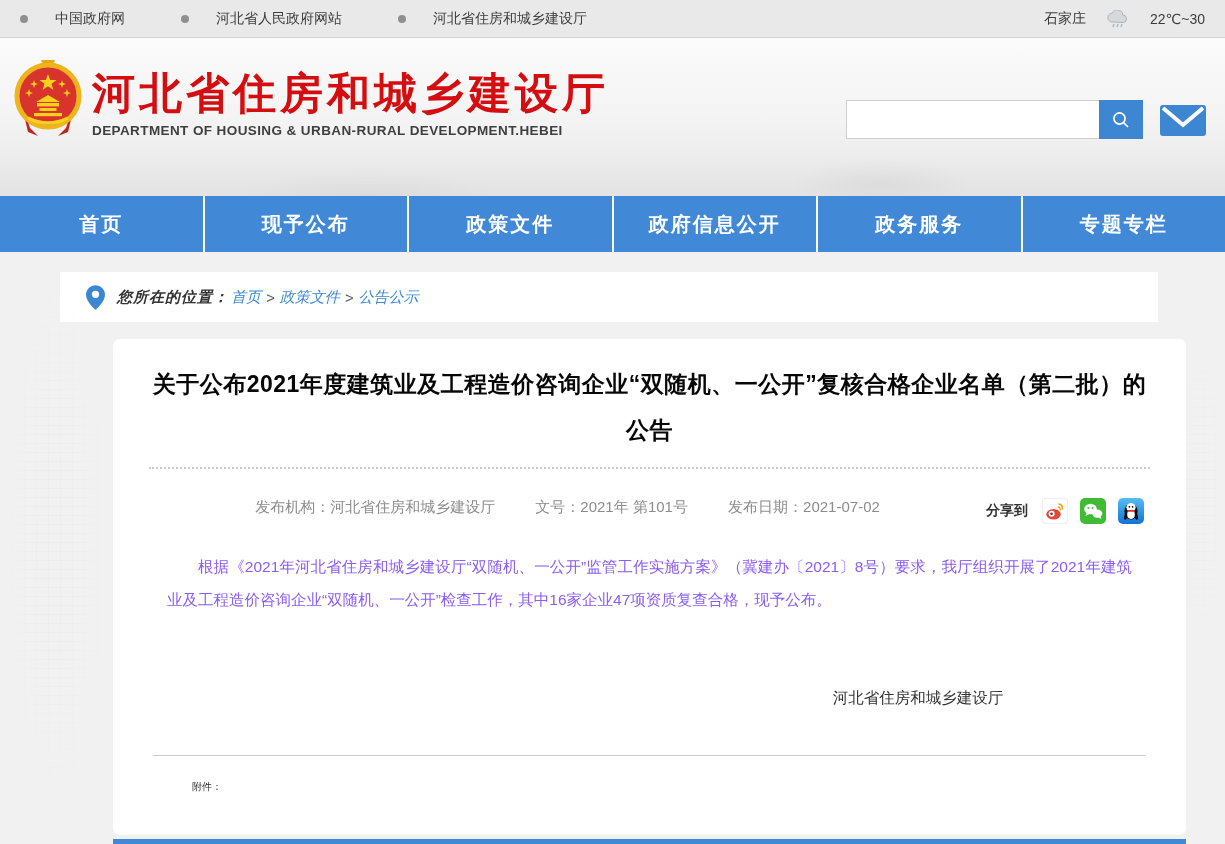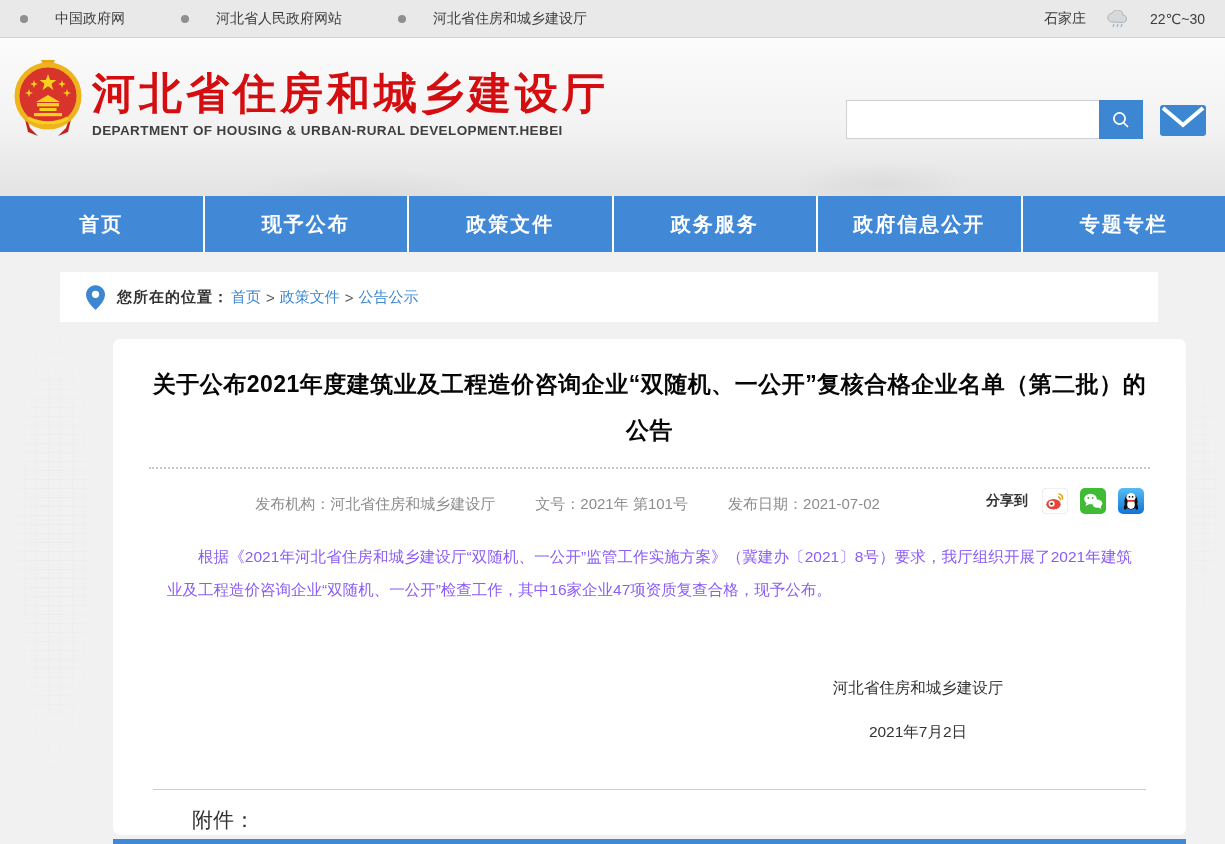--- a/index.html
+++ b/index.html
@@ -37,50 +37,50 @@
                 display:flex; align-items:center; justify-content:center; }
   .mail-btn { width:48px; height:40px; cursor:pointer; }
 
   
   .navbar { height:56px; background:#4189d6; display:flex; }
   .nav-item { flex:1; display:flex; align-items:center; justify-content:center;
               color:#fff; font-size:20px; font-weight:bold; letter-spacing:2px; cursor:pointer; }
   .nav-item + .nav-item { border-left:2px solid #fdfdfd; }
 
   
-  .crumb-wrap { padding:20px 0 4px 60px; }
+  .crumb-wrap { padding:20px 0 4px 60px;font-style:italic; }
   .crumb { width:1098px; height:50px; background:#fff; display:flex; align-items:center;
            padding-left:26px; font-size:15px; color:#333; }
   .crumb .pin { margin-right:12px; display:flex; }
   .crumb-label { font-weight:bold; color:#333; letter-spacing:1px; }
   .crumb a { color:#3d87d0; text-decoration:none; cursor:pointer; margin:0 2px; }
   .crumb .sep { color:#555; margin:0 3px; }
 
   
   .card { width:1073px; margin:13px 0 0 113px; background:#fff; min-height:496px;
           padding:22px 36px 0 36px; position:relative;border-radius:7px; }
   .art-title { text-align:center; color:#070707; font-size:23px; font-weight:bold;
                line-height:46px; letter-spacing:.5px; }
   .dotted { border-bottom:2px dotted #c9c9c9; margin-top:14px; }
 
-  .meta-row { display:flex; align-items:flex-end; margin-top:19px; }
+  .meta-row { display:flex; align-items:flex-start; margin-top:29px; }
   .meta { flex:1; text-align:center; color:#8c8c8c; font-size:15px; }
   .meta span { margin:0 18px; }
   .share { display:flex; align-items:center; gap:12px; padding-right:6px; }
   .share-label { font-size:14px; font-weight:bold; color:#333; margin-right:2px; }
   .share-ico { width:26px; height:26px; border-radius:5px; cursor:pointer; display:block; }
 
   .art-body { margin:26px 18px 0 18px; font-size:15.5px; color:#8b5cf6; line-height:33px;
               text-indent:2em; text-align:justify; }
 
   .sign { width:320px; margin:72px 72px 0 auto; text-align:center; color:#333; font-size:15.5px; }
   .sign-date { margin-top:23px; }
 
   .solid-rule { border:none; border-top:1px solid #ccc; margin:46px 4px 0 4px; }
-  .attach-label { margin:16px 4px 0 4px; font-size:21px; color:#333;padding-left:39px; }
+  .attach-label { margin:24px 4px 0 4px; font-size:10px; color:#333;padding-left:39px; }
 
   .bottom-strip { position:absolute; left:113px; bottom:0; width:1073px; height:5px; background:#4189d6; }
 
   
   .wm { position:absolute; pointer-events:none; opacity:.55;
         background:
           repeating-linear-gradient(0deg, rgba(90,90,90,.05) 0 1px, transparent 1px 9px),
           repeating-linear-gradient(90deg, rgba(90,90,90,.04) 0 1px, transparent 1px 12px);
         -webkit-mask-image:radial-gradient(closest-side, #000 30%, transparent 100%);
         mask-image:radial-gradient(closest-side, #000 30%, transparent 100%); }
@@ -165,22 +165,22 @@
           <path d="M4 8 L24 25 L44 8" fill="none" stroke="#ffffff" stroke-width="4"></path>
         </svg>
       </span>
     </div>
   </div>
 
   <nav class="navbar">
     <div class="nav-item">首页</div>
     <div class="nav-item">现予公布</div>
     <div class="nav-item">政策文件</div>
+    <div class="nav-item">政府信息公开</div>
     <div class="nav-item">政务服务</div>
-    <div class="nav-item">政府信息公开</div>
     <div class="nav-item">专题专栏</div>
   </nav>
 
   <div class="crumb-wrap">
     <div class="crumb">
       <span class="pin">
         <svg width="19" height="25" viewBox="0 0 20 26">
           <path d="M10 0 C4.5 0 0 4.5 0 10 C0 17.5 10 26 10 26 C10 26 20 17.5 20 10 C20 4.5 15.5 0 10 0 Z" fill="#3d87d2"></path>
           <circle cx="10" cy="9.6" r="3.8" fill="#ffffff"></circle>
         </svg>
@@ -249,21 +249,20 @@
             <path d="M19 16 q2 4 .5 5.5 q-1.5 .8 -2.5-1.5 Z" fill="#0d0d0d"></path>
           </svg>
         </span>
       </div>
     </div>
 
     <p class="art-body">根据《2021年河北省住房和城乡建设厅“双随机、一公开”监管工作实施方案》（冀建办〔2021〕8号）要求，我厅组织开展了2021年建筑业及工程造价咨询企业“双随机、一公开”检查工作，其中16家企业47项资质复查合格，现予公布。</p>
 
     <div class="sign">
       <div>河北省住房和城乡建设厅</div>
-      <div class="sign-date">2021年7月2日</div>
     </div>
 
     <hr class="solid-rule">
     <div class="attach-label">附件：</div>
 
   </div>
 
   <div class="bottom-strip"></div>
 
   <div class="wm wm-left"></div>

